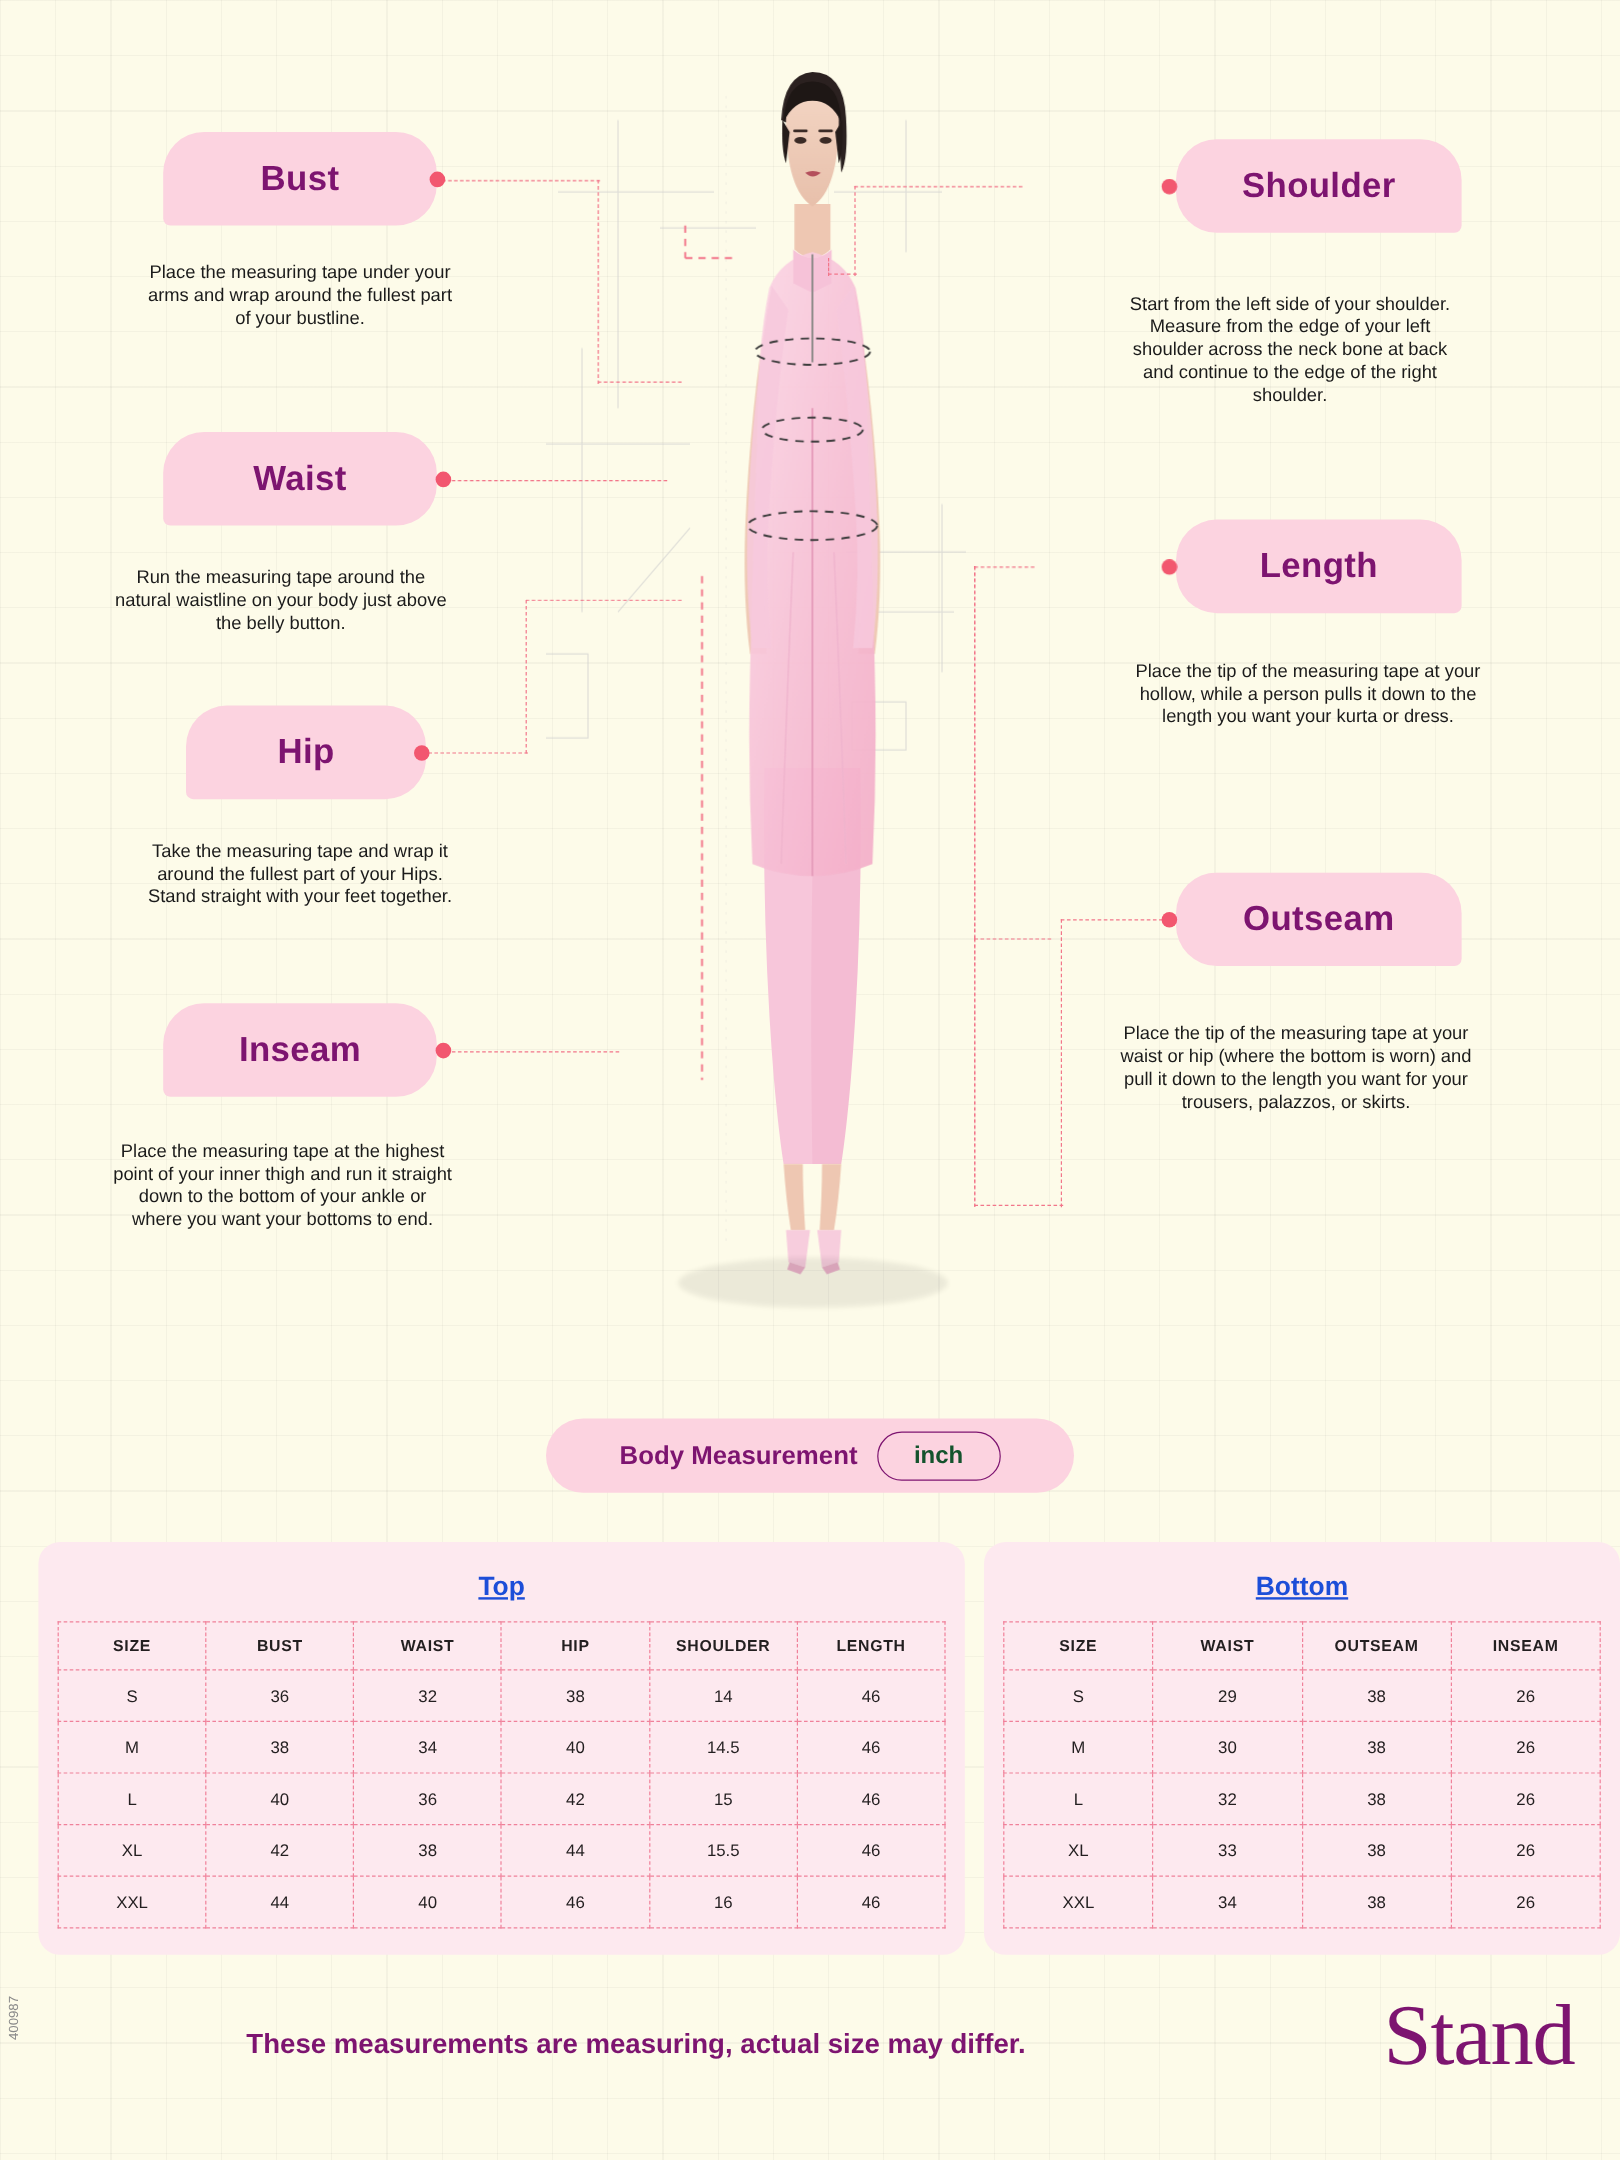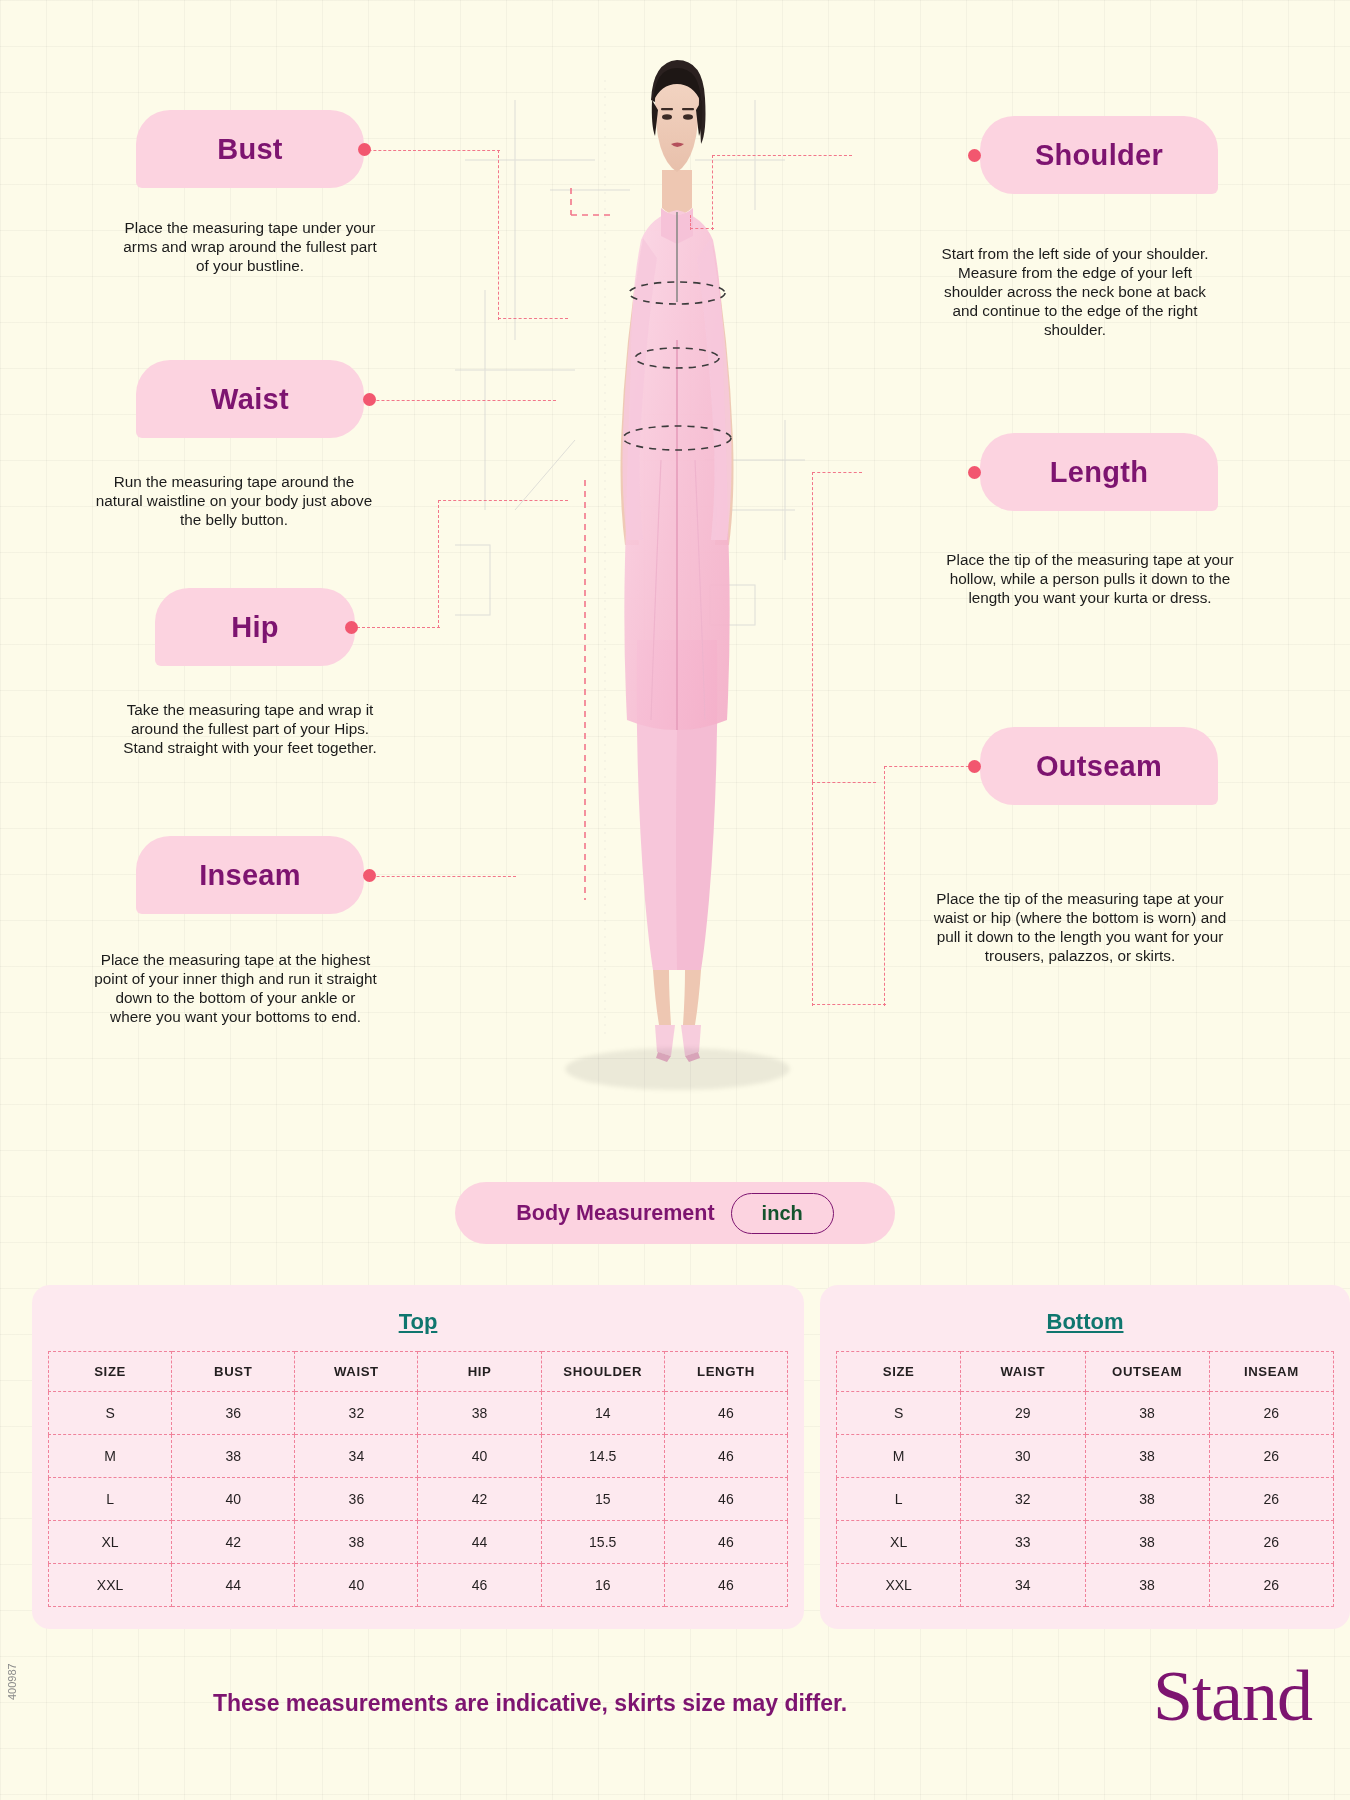--- a/index.html
+++ b/index.html
@@ -109,21 +109,21 @@
     background: #fde9ef;
     border-radius: 18px;
     padding: 18px 16px 22px 16px;
   }
   .table-card.top { left: 32px; top: 1285px; width: 740px; }
   .table-card.bottom { left: 820px; top: 1285px; width: 498px; }
   .tbl-heading {
     text-align: center;
     font-size: 22px;
     font-weight: bold;
-    color: #0f766e;
+    color: #1d4ed8;
     text-decoration: underline;
     margin: 6px 0 16px 0;
   }
   table.size {
     border-collapse: collapse;
     width: 100%;
     table-layout: fixed;
   }
   table.size th, table.size td {
     border: 1.4px dashed #f0819a;
@@ -323,21 +323,21 @@
   <div class="pill right" style="left:980px; top:433px; width:238px; height:78px;">
     <span>Length</span>
   </div>
   <div class="dot" style="left:968px; top:466px;"></div>
   <div class="desc c" style="left:945px; top:550px; width:290px;">Place the tip of the measuring tape at your hollow, while a person pulls it down to the length you want your kurta or dress.</div>
 
   <div class="pill right" style="left:980px; top:727px; width:238px; height:78px;">
     <span>Outseam</span>
   </div>
   <div class="dot" style="left:968px; top:760px;"></div>
-  <div class="desc c" style="left:930px; top:889px; width:300px;">Place the tip of the measuring tape at your waist or hip (where the bottom is worn) and pull it down to the length you want for your trousers, palazzos, or skirts.</div>
+  <div class="desc c" style="left:930px; top:852px; width:300px;">Place the tip of the measuring tape at your waist or hip (where the bottom is worn) and pull it down to the length you want for your trousers, palazzos, or skirts.</div>
 
   <div class="bm-bar">
     <div class="bm-title">Body Measurement</div>
     <div class="bm-unit">inch</div>
   </div>
 
   <div class="table-card top">
     <div class="tbl-heading">Top</div>
     <table class="size">
       <thead>
@@ -434,17 +434,17 @@
         <tr>
           <td>XXL</td>
           <td>34</td>
           <td>38</td>
           <td>26</td>
         </tr>
       </tbody>
     </table>
   </div>
 
-  <div class="footer-note">These measurements are indicative, skirts size may differ.</div>
+  <div class="footer-note">These measurements are measuring, actual size may differ.</div>
   <div class="brand">Stand</div>
   <div class="sidecode">400987</div>
 
 </div>
 
 </body></html>

